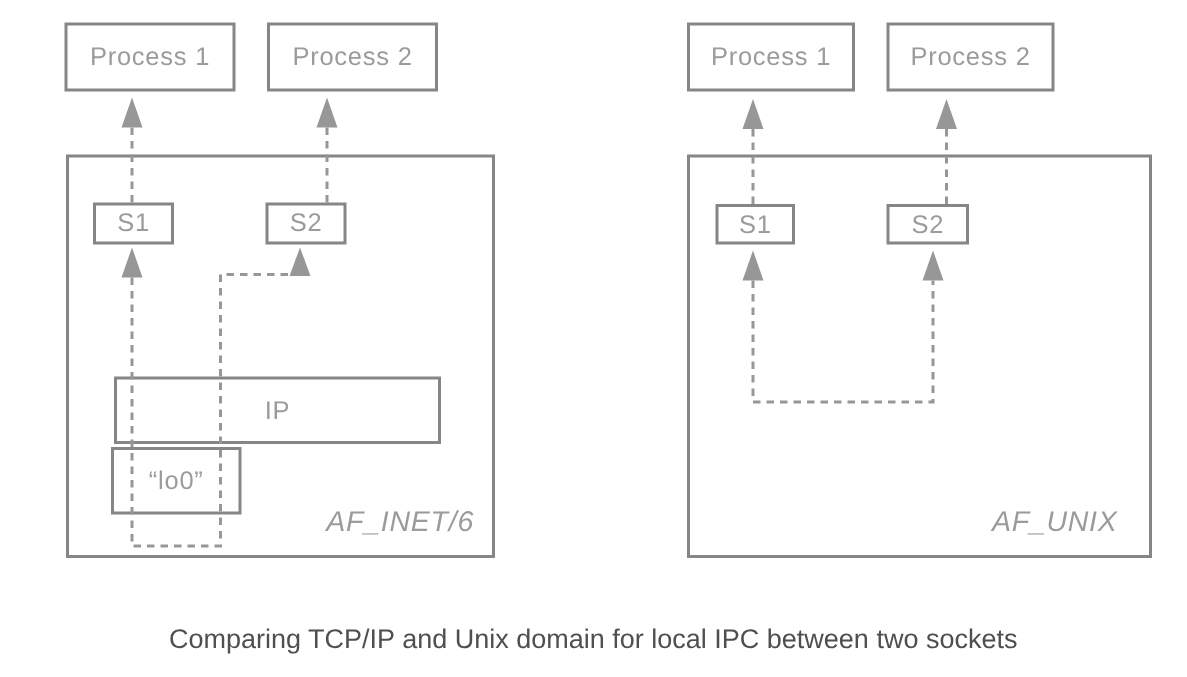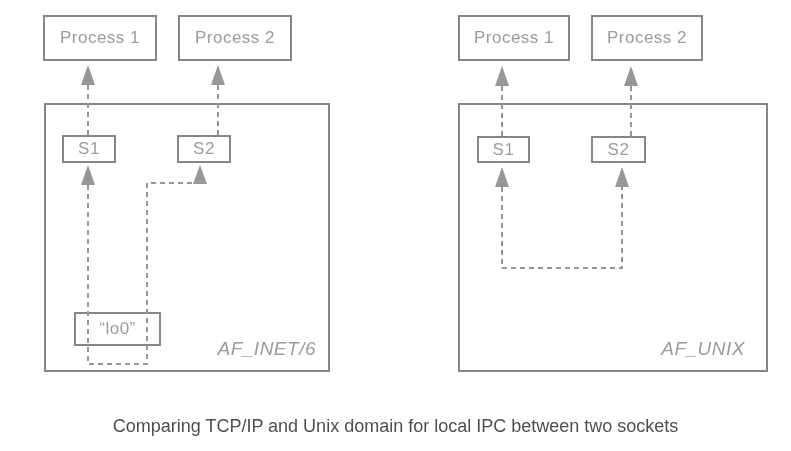--- a/index.html
+++ b/index.html
@@ -77,21 +77,22 @@
   <div class="outer" style="left:44px; top:103px; width:286px; height:269px;">
     <span class="domain-label" style="right:12px; bottom:10px;">AF_INET/6</span>
   </div>
 
   <div class="box" style="left:43px; top:15px; width:114px; height:46px;">Process 1</div>
   <div class="box" style="left:178px; top:15px; width:114px; height:46px;">Process 2</div>
 
   <div class="box" style="left:62px; top:135px; width:54px; height:28px;">S1</div>
   <div class="box" style="left:177px; top:135px; width:54px; height:28px;">S2</div>
 
-  <div class="box" style="left:74px; top:312px; width:87px; height:34px;">“lo0”</div>
+  <div class="box" style="left:76px; top:251px; width:218px; height:45px;">IP</div>
+  <div class="box" style="left:74px; top:298px; width:87px; height:45px;">“lo0”</div>
 
   <div class="outer" style="left:458px; top:103px; width:310px; height:269px;">
     <span class="domain-label" style="right:21px; bottom:10px;">AF_UNIX</span>
   </div>
 
   <div class="box" style="left:458px; top:15px; width:112px; height:46px;">Process 1</div>
   <div class="box" style="left:591px; top:15px; width:112px; height:46px;">Process 2</div>
 
   <div class="box" style="left:477px; top:136px; width:53px; height:27px;">S1</div>
   <div class="box" style="left:591px; top:136px; width:55px; height:27px;">S2</div>

